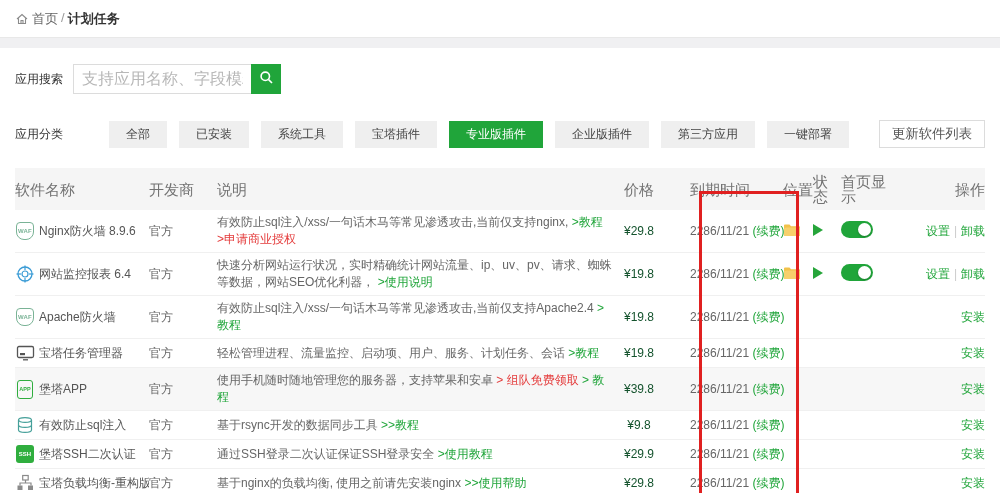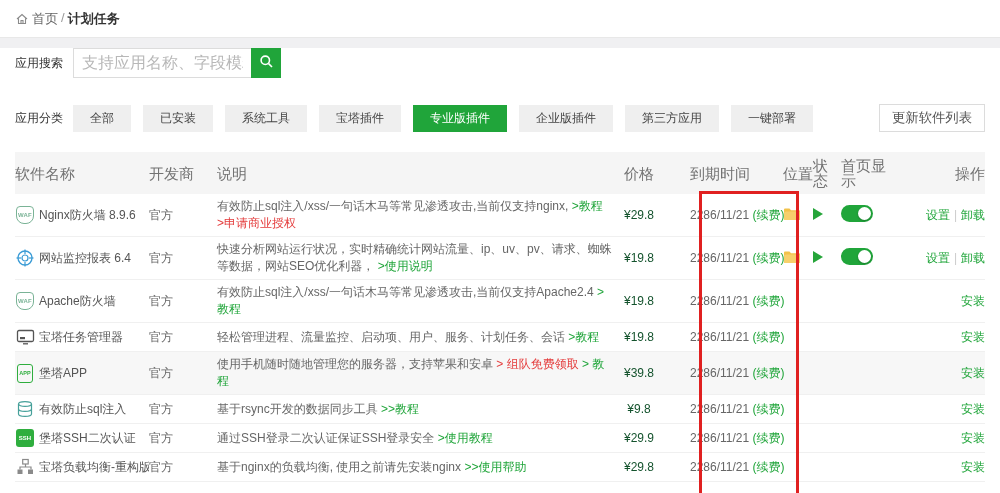--- a/index.html
+++ b/index.html
@@ -7,21 +7,21 @@
   body { font-family:"Liberation Sans","DejaVu Sans",sans-serif; font-size:12px; color:#666; background:#f0f0f2; position:relative; }
 
   
   .topbar { background:#fff; height:38px; display:flex; align-items:center; padding:0 15px; border-bottom:1px solid #e8e8e8; }
   .crumb { display:flex; gap:3px; font-size:13px; color:#666; }
   .crumb .home-ic { display:flex; align-items:center; }
   .crumb .cur { color:#333; font-weight:bold; }
   .crumb .sep { color:#999; }
 
   
-  .content { background:#fff; margin-top:10px; height:445px; }
+  .content { background:#fff; margin-top:10px; height:445px; padding-top:16px; }
 
   .row-line { display:flex; align-items:center; padding:0 15px; }
   .form-label { width:58px; color:#333; flex:none; }
 
   .search-wrap { display:flex; height:30px; }
   .search-input { width:178px; height:30px; border:1px solid #dcdcdc; border-right:none; padding:0 8px; font-size:16px; color:#333; outline:none; font-family:inherit; }
   .search-input::placeholder { color:#b8b8b8; }
   .search-btn { width:30px; height:30px; background:#20a53a; border:1px solid #20a53a; display:flex; align-items:center; justify-content:center; cursor:pointer; }
 
   .cats { margin-top:26px; }
@@ -90,21 +90,21 @@
               <circle cx="6.3" cy="6.3" r="4.2" fill="none" stroke="#fff" stroke-width="1.6"></circle>
               <line x1="9.6" y1="9.6" x2="13" y2="13" stroke="#fff" stroke-width="1.6"></line>
             </svg>
         </span>
       </div>
     </div>
   </div>
 
   <div class="row-line cats">
     <span class="form-label">应用分类</span>
-    <div id="cat-list" style="display:flex;align-items:flex-end;">
+    <div id="cat-list" style="display:flex;align-items:flex-end;margin-left:36px;">
         <span class="cat-btn">全部</span>
         <span class="cat-btn">已安装</span>
         <span class="cat-btn">系统工具</span>
         <span class="cat-btn">宝塔插件</span>
         <span class="cat-btn active">专业版插件</span>
         <span class="cat-btn">企业版插件</span>
         <span class="cat-btn">第三方应用</span>
         <span class="cat-btn">一键部署</span>
       </div>
     <div class="spacer"></div>

